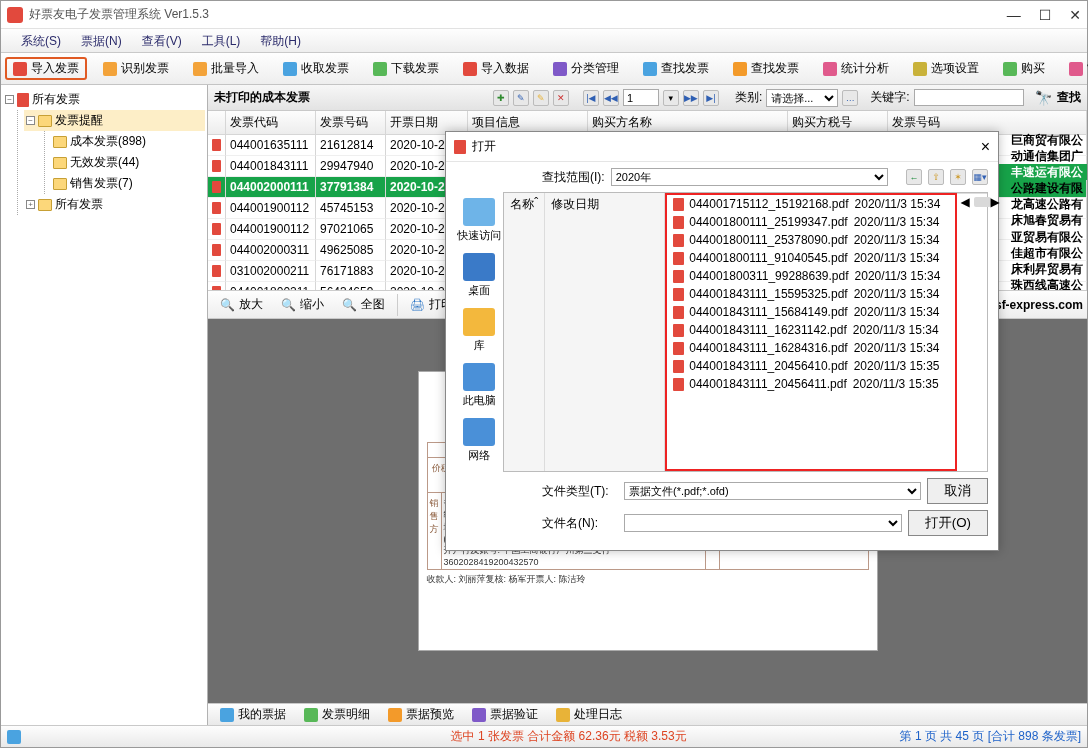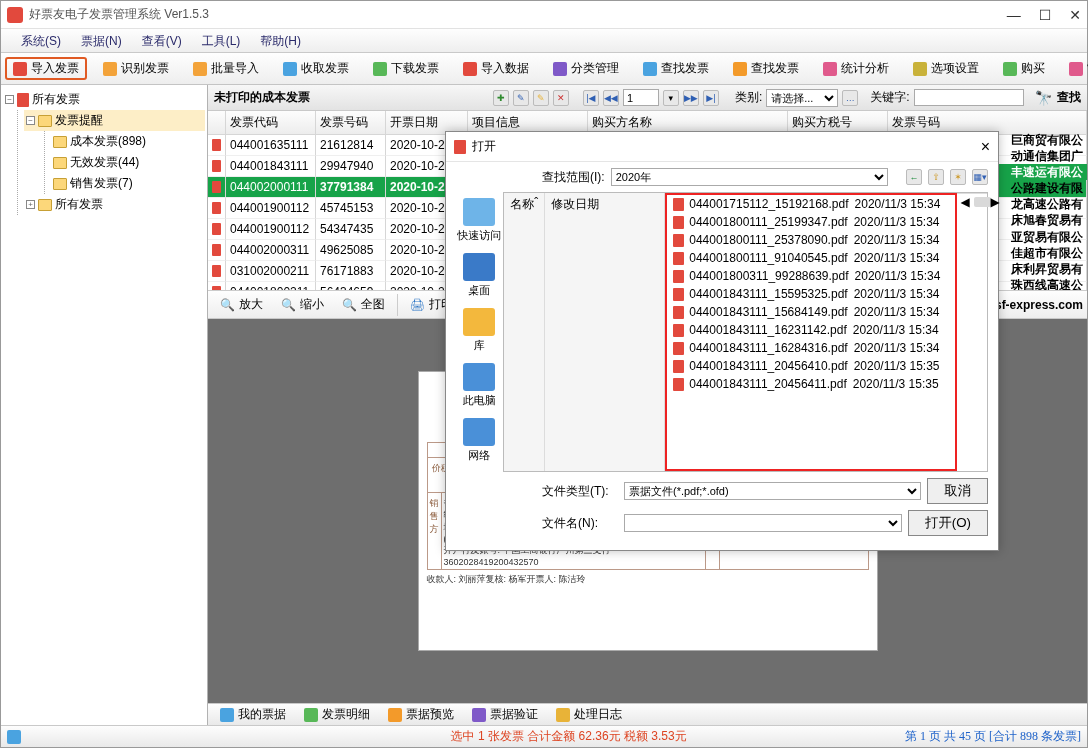--- a/index.html
+++ b/index.html
@@ -53,21 +53,21 @@
     .c-d{width:120px;flex:none;}
     .c-e{width:200px;flex:none;}
     .c-f{width:100px;flex:none;}
     .c-g{flex:1;}
     .toolbar2{height:28px;background:linear-gradient(#fefefe,#eee);border-bottom:1px solid #c9c9c9;display:flex;align-items:center;padding:0 4px;gap:2px;}
     .tb2{display:flex;align-items:center;gap:4px;padding:3px 8px;cursor:pointer;}
     .preview{flex:1;background:#6e6e6e;overflow:hidden;display:flex;align-items:center;justify-content:center;position:relative;}
     .doc{background:#fff;border:1px solid #aaa;width:460px;height:280px;position:relative;}
     .statusbar2{height:22px;background:linear-gradient(#fdfdfd,#e9e9e9);border-top:1px solid #c9c9c9;display:flex;align-items:center;padding:0 4px;gap:2px;}
     .statusbar{height:22px;background:linear-gradient(#fdfdfd,#e9e9e9);border-top:1px solid #c9c9c9;display:flex;align-items:center;padding:0 6px;}
-    .statusbar .right{margin-left:auto;font-family:Liberation Serif, serif;}
+    .statusbar .right{margin-left:auto;}
     .red{color:#d42;}
     .blue-t{color:#1e62c9;}
     
     .dialog{position:absolute;left:444px;top:130px;width:554px;height:420px;background:#fff;border:1px solid #888;box-shadow:0 0 10px rgba(0,0,0,.25);display:flex;flex-direction:column;}
     .dlg-title{height:30px;display:flex;align-items:center;padding:0 8px;border-bottom:1px solid #e5e5e5;}
     .dlg-body{flex:1;display:flex;flex-direction:column;padding:6px 10px;}
     .dlg-row{display:flex;align-items:center;gap:6px;margin-bottom:6px;}
     .dlg-places{display:flex;gap:0;flex:1;min-height:0;}
     .places{width:80px;display:flex;flex-direction:column;align-items:center;gap:10px;padding-top:6px;border-right:1px solid #fff;}
     .place{display:flex;flex-direction:column;align-items:center;gap:2px;font-size:11px;cursor:pointer;}
@@ -274,21 +274,21 @@
               <div class="gc c-date">2020-10-28</div>
               <div class="gc c-d"></div>
               <div class="gc c-e"></div>
               <div class="gc c-f"></div>
               <div class="gc c-g"></div>
             </div>
             <div class="grow green">
               <div class="gc c-ico">
                 <span class="pdf-ico" style="width:10px;height:12px"></span>
               </div>
-              <div class="gc c-code" style="font-weight:normal">044002000111</div>
+              <div class="gc c-code" style="font-weight:bold">044002000111</div>
               <div class="gc c-num" style="font-weight:bold">37791384</div>
               <div class="gc c-date" style="font-weight:bold">2020-10-27</div>
               <div class="gc c-d"></div>
               <div class="gc c-e"></div>
               <div class="gc c-f"></div>
               <div class="gc c-g"></div>
             </div>
             <div class="grow">
               <div class="gc c-ico">
                 <span class="pdf-ico" style="width:10px;height:12px"></span>
@@ -299,21 +299,21 @@
               <div class="gc c-d"></div>
               <div class="gc c-e"></div>
               <div class="gc c-f"></div>
               <div class="gc c-g"></div>
             </div>
             <div class="grow">
               <div class="gc c-ico">
                 <span class="pdf-ico" style="width:10px;height:12px"></span>
               </div>
               <div class="gc c-code">044001900112</div>
-              <div class="gc c-num">54347435</div>
+              <div class="gc c-num">97021065</div>
               <div class="gc c-date">2020-10-24</div>
               <div class="gc c-d"></div>
               <div class="gc c-e"></div>
               <div class="gc c-f"></div>
               <div class="gc c-g"></div>
             </div>
             <div class="grow">
               <div class="gc c-ico">
                 <span class="pdf-ico" style="width:10px;height:12px"></span>
               </div>

